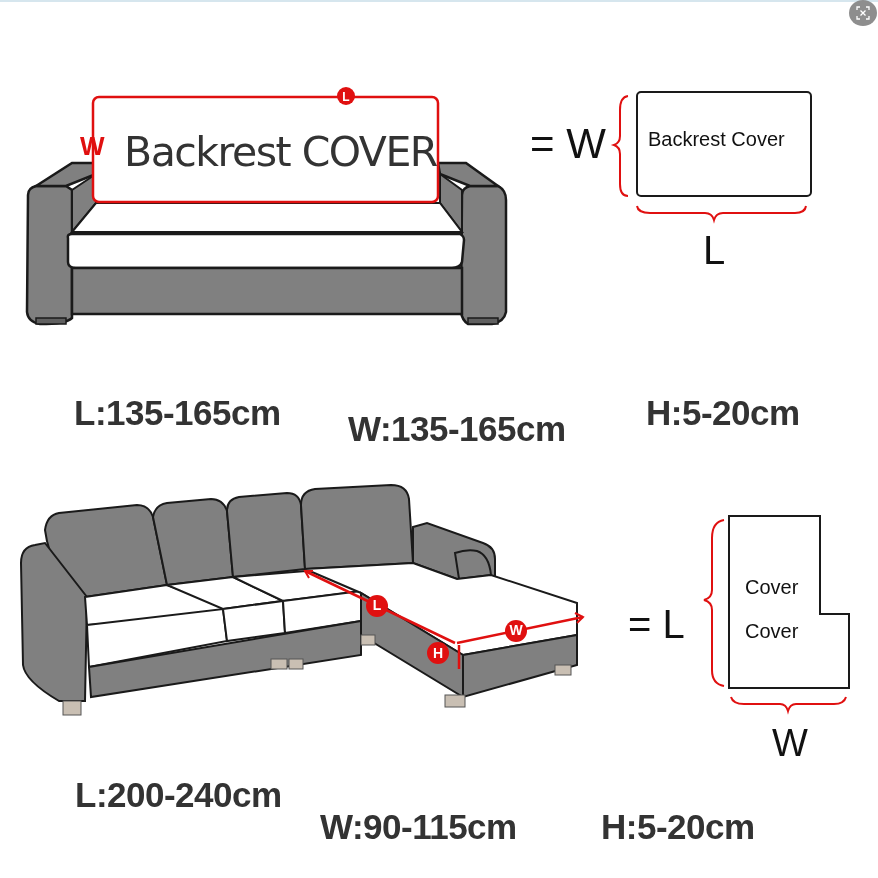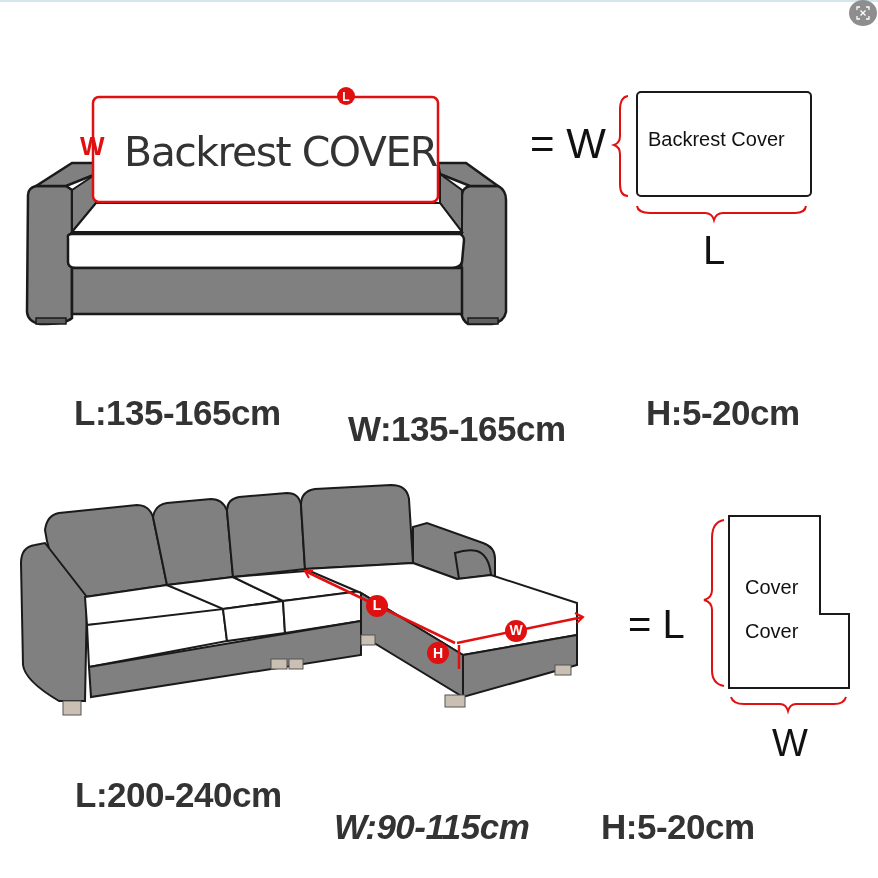--- a/index.html
+++ b/index.html
@@ -117,14 +117,14 @@
   <path d="M729 56 L820 56 L820 154 L849 154 L849 228 L729 228 Z" fill="#ffffff" stroke="#1a1a1a" stroke-width="2"></path>
   <path d="M731 237 Q733 244 744 244 L780 244 Q786 244 788 251 Q790 244 796 244 L834 244 Q844 244 846 237" fill="none" stroke="#e01010" stroke-width="2"></path>
 </svg>
 
 <div class="eq-label" style="left:628px;top:602px;font-size:40px;">= L</div>
 <div class="box-label" style="left:745px;top:576px;">Cover</div>
 <div class="box-label" style="left:745px;top:620px;">Cover</div>
 <div class="eq-label" style="left:772px;top:722px;font-size:38px;">W</div>
 
 <div class="dim-row" style="left:75px;top:751px;">L:200-240cm</div>
-<div class="dim-row" style="left:334px;top:783px;font-style:italic;">W:90-115cm</div>
+<div class="dim-row" style="left:320px;top:783px;">W:90-115cm</div>
 <div class="dim-row" style="left:601px;top:783px;">H:5-20cm</div>
 
 </body></html>

